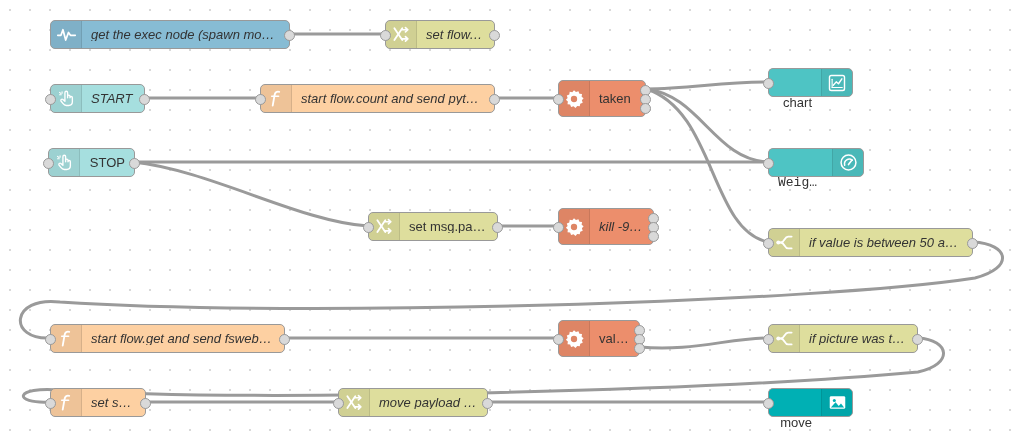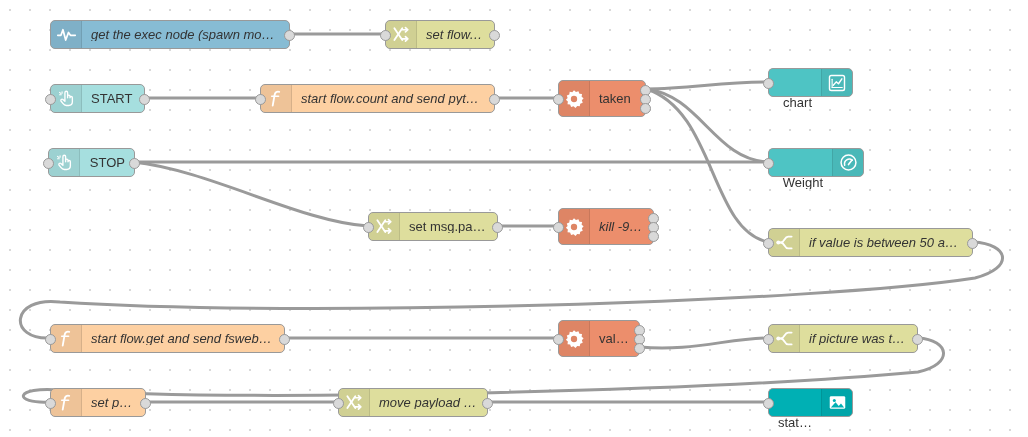--- a/index.html
+++ b/index.html
@@ -129,21 +129,21 @@
             <path d="M13 6 H19" stroke="white" stroke-width="2.1" stroke-linecap="round"></path>
             <path d="M17 3.2 L20 6 L17 8.8" fill="none" stroke="white" stroke-width="2.1" stroke-linejoin="round" stroke-linecap="round"></path>
             <path d="M13 17.5 H19" stroke="white" stroke-width="2.1" stroke-linecap="round"></path>
             <path d="M17 14.7 L20 17.5 L17 20.3" fill="none" stroke="white" stroke-width="2.1" stroke-linejoin="round" stroke-linecap="round"></path>
           </svg>
         </div>
         <div class="node-label label-italic">set flow.pid</div>
         <div class="port port-in" style="top: 9px;"></div>
         <div class="port port-out" style="top: 9px;"></div>
       </div>
-      <div class="node" style="left: 50px; top: 84px; width: 95px; height: 29px; background: rgb(166, 223, 223);">
+      <div class="node" style="left: 50px; top: 84px; width: 95px; height: 29px; background: rgb(166, 223, 223); font-style: italic;">
         <div class="node-icon-left">
           <svg class="icon-svg" width="19" height="19" viewBox="0 0 24 24">
             <path d="M10 11 V4.6 a1.7 1.7 0 0 1 3.4 0 V11 V9.2 a1.5 1.5 0 0 1 3 0 V11 a1.5 1.5 0 0 1 3 0 v5.2 c0 2.6-2 4.6-4.6 4.6 h-3 c-2.2 0-3.3-1.1-4.4-2.6 L5 15.2 a1.6 1.6 0 0 1 2.4-2 L10 15.6 Z" fill="none" stroke="white" stroke-width="1.7" stroke-linejoin="round"></path>
             <path d="M3.2 7.2 h2.2 M3.2 4.3 l1.6 1.2 M6.4 3.4 v2" stroke="white" stroke-width="1.4" stroke-linecap="round"></path>
           </svg>
         </div>
         <div class="node-label">START</div>
         <div class="port port-in" style="top: 9px;"></div>
         <div class="port port-out" style="top: 9px;"></div>
       </div>
@@ -186,21 +186,21 @@
         <div class="node-icon-left">
           <svg class="icon-svg" width="19" height="19" viewBox="0 0 24 24">
             <path d="M10 11 V4.6 a1.7 1.7 0 0 1 3.4 0 V11 V9.2 a1.5 1.5 0 0 1 3 0 V11 a1.5 1.5 0 0 1 3 0 v5.2 c0 2.6-2 4.6-4.6 4.6 h-3 c-2.2 0-3.3-1.1-4.4-2.6 L5 15.2 a1.6 1.6 0 0 1 2.4-2 L10 15.6 Z" fill="none" stroke="white" stroke-width="1.7" stroke-linejoin="round"></path>
             <path d="M3.2 7.2 h2.2 M3.2 4.3 l1.6 1.2 M6.4 3.4 v2" stroke="white" stroke-width="1.4" stroke-linecap="round"></path>
           </svg>
         </div>
         <div class="node-label">STOP</div>
         <div class="port port-in" style="top: 9px;"></div>
         <div class="port port-out" style="top: 9px;"></div>
       </div>
-      <div class="node" style="left: 768px; top: 148px; width: 96px; height: 29px; background: rgb(78, 196, 196);">
+      <div class="node" style="left: 768px; top: 148px; width: 96px; height: 29px; background: rgb(78, 196, 196); font-family: Liberation Mono, monospace;">
         <div class="node-label label-right">Weight</div>
         <div class="node-icon-right">
           <svg class="icon-svg" width="19" height="19" viewBox="0 0 24 24">
             <circle cx="12" cy="12" r="9.4" fill="none" stroke="white" stroke-width="1.9"></circle>
             <path d="M7.2 15.4 A6 6 0 0 1 16.8 9.2" fill="none" stroke="white" stroke-width="1.9" stroke-linecap="round"></path>
             <path d="M12 14.6 L16.4 8.8" stroke="white" stroke-width="2" stroke-linecap="round"></path>
           </svg>
         </div>
         <div class="port port-in" style="top: 9px;"></div>
       </div>
@@ -278,41 +278,41 @@
         <div class="port port-in" style="top: 9px;"></div>
         <div class="port port-out" style="top: 9px;"></div>
       </div>
       <div class="node" style="left: 50px; top: 388px; width: 96px; height: 29px; background: rgb(253, 208, 162);">
         <div class="node-icon-left">
           <svg class="icon-svg" width="19" height="19" viewBox="0 0 24 24">
             <path d="M15.5 3.5 c-3.6 -0.9 -5.3 0.9 -5.9 4.1 L7.2 21" fill="none" stroke="white" stroke-width="2.3" stroke-linecap="round"></path>
             <path d="M6 9.2 H14.6" stroke="white" stroke-width="2.1" stroke-linecap="round"></path>
           </svg>
         </div>
-        <div class="node-label label-italic">set path</div>
+        <div class="node-label label-italic">set send</div>
         <div class="port port-in" style="top: 9px;"></div>
         <div class="port port-out" style="top: 9px;"></div>
       </div>
       <div class="node" style="left: 338px; top: 388px; width: 150px; height: 29px; background: rgb(222, 222, 157);">
         <div class="node-icon-left">
           <svg class="icon-svg" width="19" height="19" viewBox="0 0 24 24">
             <path d="M3 4 L13 19" stroke="white" stroke-width="2.3" stroke-linecap="round" fill="none"></path>
             <path d="M3 19 L13 4" stroke="white" stroke-width="2.3" stroke-linecap="round" fill="none"></path>
             <path d="M13 6 H19" stroke="white" stroke-width="2.1" stroke-linecap="round"></path>
             <path d="M17 3.2 L20 6 L17 8.8" fill="none" stroke="white" stroke-width="2.1" stroke-linejoin="round" stroke-linecap="round"></path>
             <path d="M13 17.5 H19" stroke="white" stroke-width="2.1" stroke-linecap="round"></path>
             <path d="M17 14.7 L20 17.5 L17 20.3" fill="none" stroke="white" stroke-width="2.1" stroke-linejoin="round" stroke-linecap="round"></path>
           </svg>
         </div>
         <div class="node-label label-italic">move payload to src</div>
         <div class="port port-in" style="top: 9px;"></div>
         <div class="port port-out" style="top: 9px;"></div>
       </div>
       <div class="node" style="left: 768px; top: 388px; width: 85px; height: 29px; background: rgb(0, 176, 180);">
-        <div class="node-label label-right">status</div>
+        <div class="node-label label-right">move</div>
         <div class="node-icon-right">
           <svg class="icon-svg" width="19" height="19" viewBox="0 0 24 24">
             <rect x="2.2" y="4" width="19.6" height="16" rx="1.8" fill="white"></rect>
             <circle cx="8" cy="9.4" r="1.9" fill="#00b0b4"></circle>
             <path d="M3.6 18.4 L9.5 11.8 L13.6 16.4 L16.4 13.4 L20.4 18.4 Z" fill="#00b0b4"></path>
           </svg>
         </div>
         <div class="port port-in" style="top: 9px;"></div>
       </div>
     </div>

